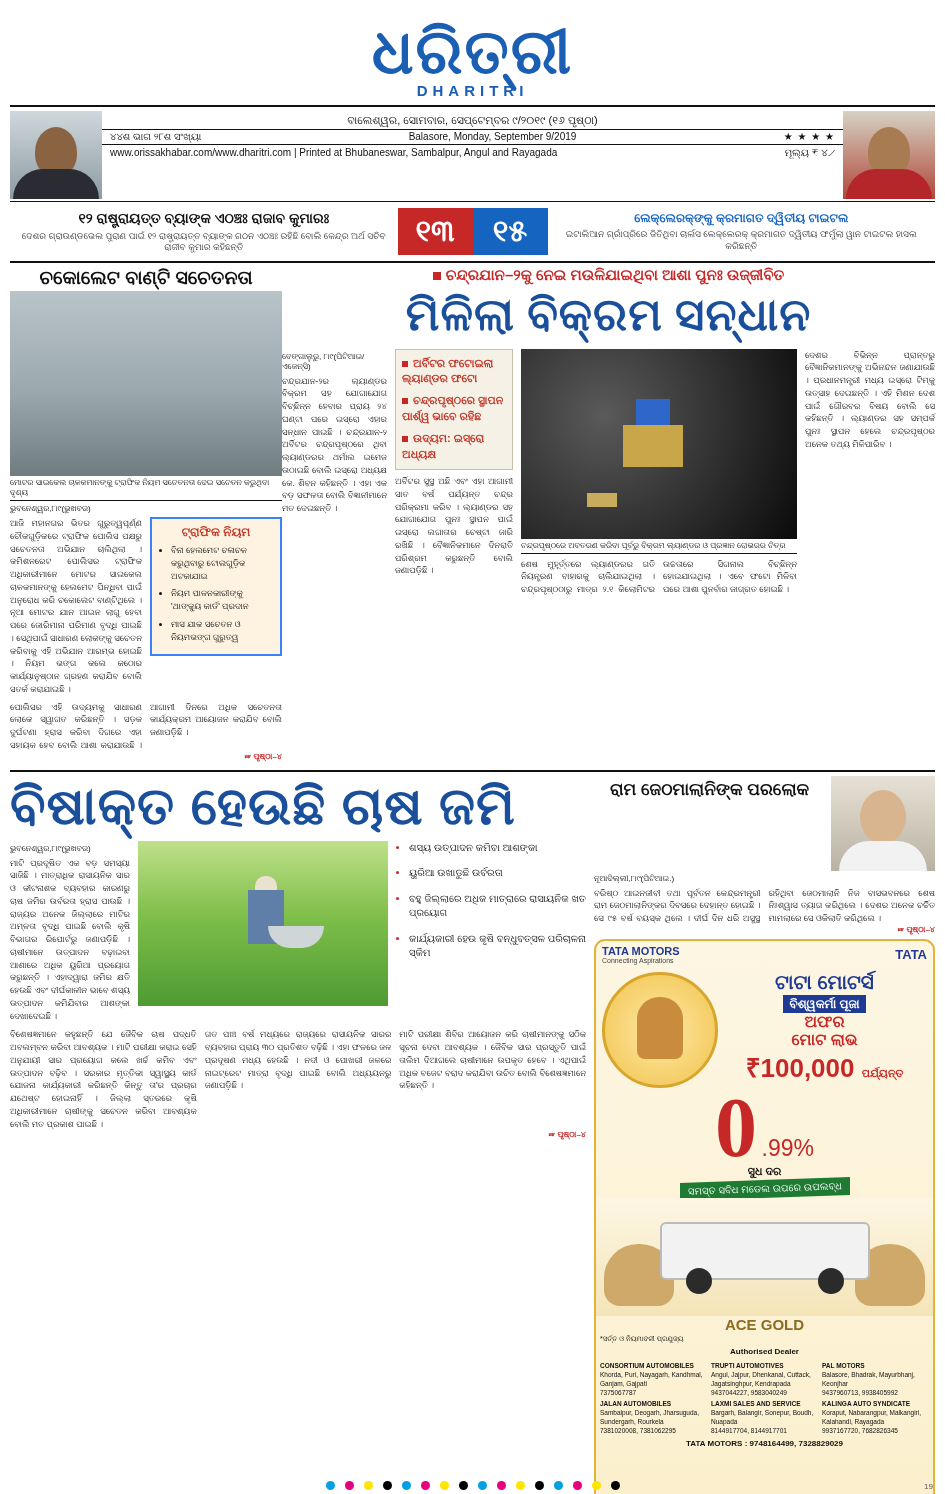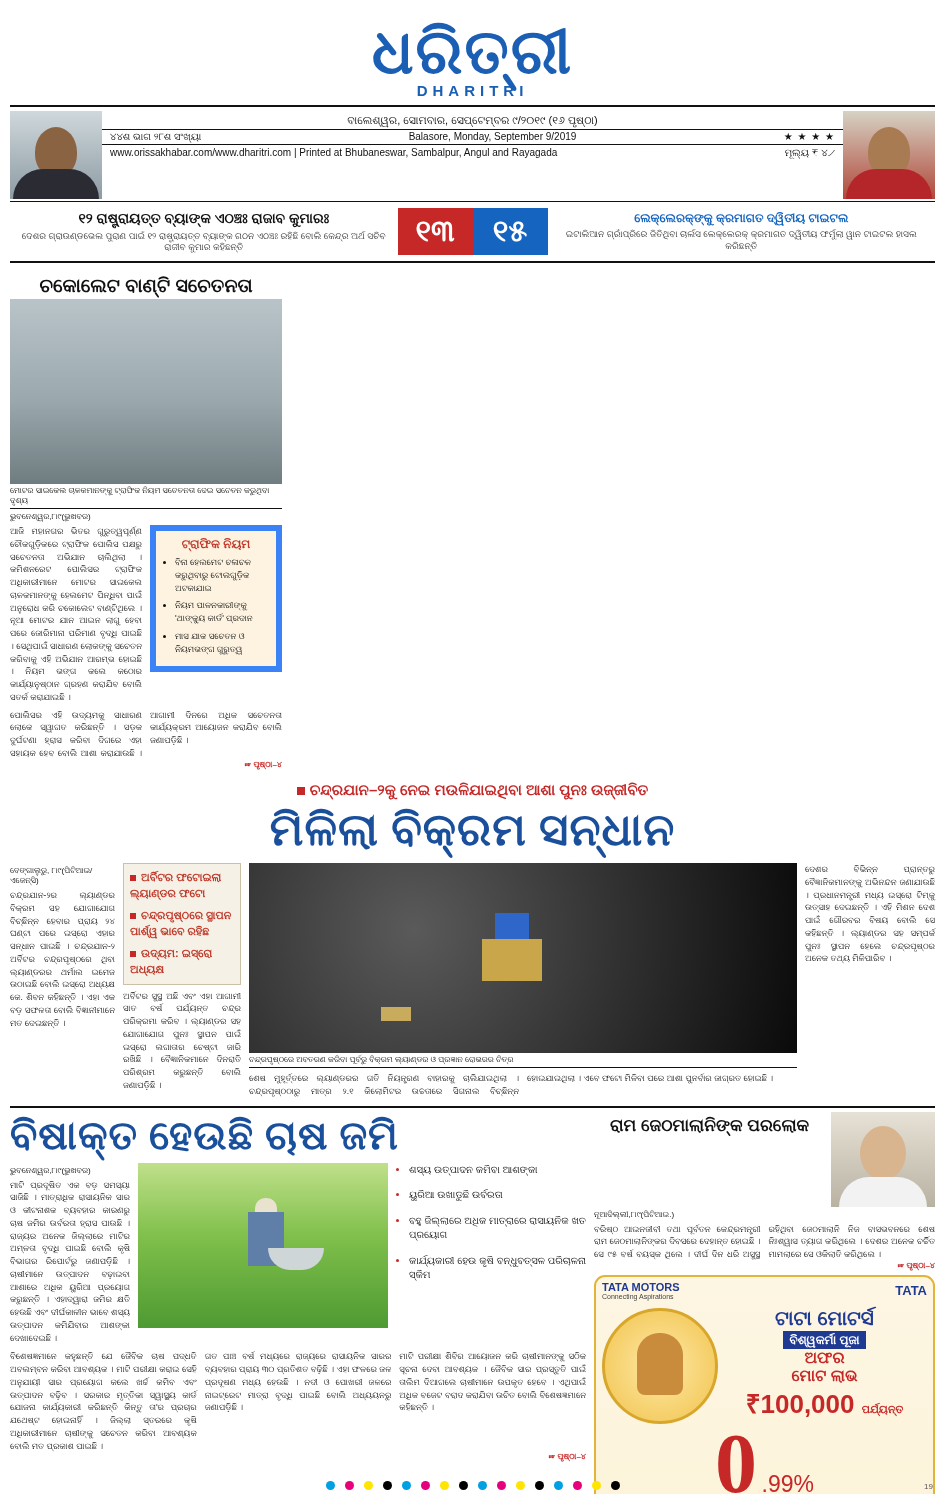--- a/index.html
+++ b/index.html
@@ -50,35 +50,35 @@
   .bs-left { flex:1; text-align:center; font-size:14px; font-weight:bold; padding:8px 4px; }
   .bs-left .sub { display:block; font-size:9px; font-weight:normal; color:#333; margin-top:4px; }
   .bs-mid { flex:0 0 150px; display:flex; }
   .score { flex:1; text-align:center; font-size:30px; font-weight:bold; color:#fff; padding:6px 0; }
   .score.a { background:#c62828; }
   .score.b { background:#1565c0; }
   .bs-right { flex:1; text-align:center; font-size:12px; font-weight:bold; color:#1565c0; padding:6px 4px; }
   .bs-right .sub { display:block; font-size:9px; font-weight:normal; color:#333; margin-top:3px; line-height:1.35; }
 
   
-  .maingrid { display:flex; gap:8px; margin-top:8px;flex-direction:column; }
+  .maingrid { display:flex; gap:0; margin-top:0; }
   .colL { width:272px; }
   .colC { flex:1; }
 
   .hl-1 { font-size:19px; font-weight:bold; text-align:center; padding:4px 0 2px; }
   .photo { background:#9aa7ae; position:relative; overflow:hidden; }
   .photo.crowd { height:185px; background:linear-gradient(#b9c4c9 0%, #9aa8ad 55%, #6f7c80 100%); }
   .capline { font-size:8px; padding:2px 0; border-bottom:1px solid #111; }
 
   .body-text { font-size:8.5px; line-height:1.5; text-align:justify; color:#1a1a1a; }
   .cols2 { column-count:2; column-gap:8px; }
 
   .byline { font-size:8px; font-weight:normal; padding:3px 0; }
 
-  .boxbeige { background:#fdf3e0; border:6px solid #3b82f6; padding:6px; }
+  .boxbeige { background:#fdf3e0; border:2px solid #3b82f6; padding:6px; }
   .boxbeige h4 { margin:0 0 5px; font-size:12px; text-align:center; color:#c0392b; font-weight:bold; }
   .bullets { font-size:8.5px; line-height:1.5; }
   .bullets li { margin-bottom:5px; }
   ul { margin:0; padding-left:13px; }
 
   .redsq { display:inline-block; width:8px; height:8px; background:#c62828; margin-right:5px; vertical-align:middle; }
   .redsq.sm { width:6px;height:6px; }
 
   .kicker { font-size:15px; font-weight:bold; color:#c62828; text-align:center; padding:3px 0; }
   .bighead { font-size:45px; font-weight:bold; text-align:center; letter-spacing:1px; line-height:1.1; padding:4px 0 8px; font-family:"Liberation Serif",serif; }
@@ -86,21 +86,21 @@
 
   .moonphoto { height:190px; background:radial-gradient(circle at 30% 35%, #5a5a5a 0%, #2a2a2a 60%, #0a0a0a 100%); position:relative; overflow:hidden; }
   .lander { position:absolute; left:48%; top:40%; width:60px; height:42px; background:#caa64a; transform:translateX(-50%); }
   .lander:after { content:''; position:absolute; left:50%; top:-26px; transform:translateX(-50%); width:34px; height:26px; background:#2f66c9; }
   .rover { position:absolute; left:24%; bottom:32px; width:30px; height:14px; background:#c9ab5e; }
 
   .shadebox { background:#f6f1e6; border:1px solid #cbbfa6; padding:6px; }
   .shadebox .hd { color:#c0392b; font-weight:bold; font-size:11px; line-height:1.45; }
 
   .section-rule { border-top:2px solid #111; margin:8px 0 4px; }
-  .bighead2 { font-size:40px; font-weight:bold; color:#1a4f9c; letter-spacing:1px; font-family:Liberation Serif, serif; }
+  .bighead2 { font-size:52px; font-weight:bold; color:#1a4f9c; letter-spacing:1px; font-family:Liberation Sans, sans-serif; }
 
   .fieldphoto { height:165px; background:linear-gradient(#bfe08a 0%, #7fbf4a 45%, #4e9a33 100%); position:relative; overflow:hidden; }
   .farmer { position:absolute; left:44%; top:30%; width:36px; height:54px; background:#5f7fa8; }
   .farmer:before { content:''; position:absolute; left:50%; top:-14px; transform:translateX(-50%); width:22px; height:14px; background:#e9e2cf; border-radius:10px 10px 0 0; }
   .basin { position:absolute; left:52%; top:52%; width:56px; height:22px; background:#cfd6d8; border-radius:0 0 26px 26px; }
 
   .redbullets { font-size:10px; line-height:1.45; }
   .redbullets li { margin-bottom:11px; }
   .redbullets li::marker { color:#c62828; }
 

